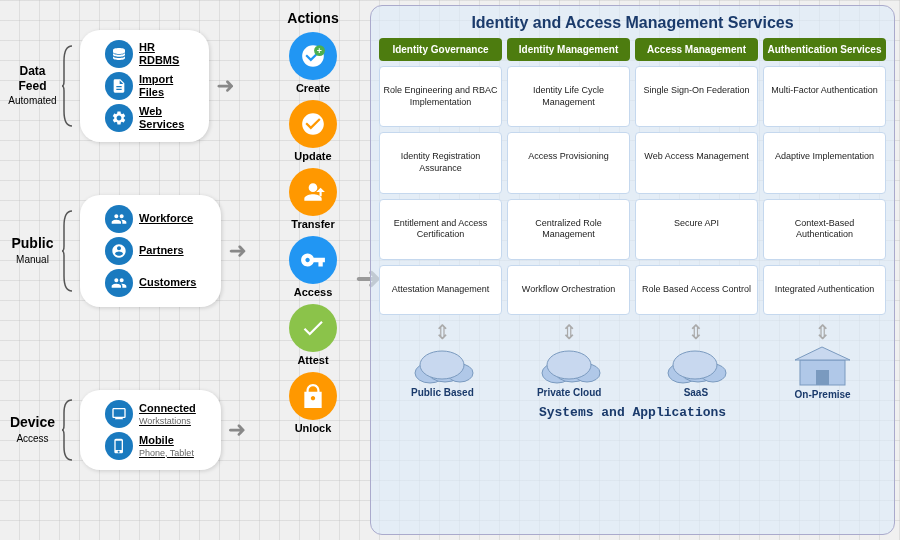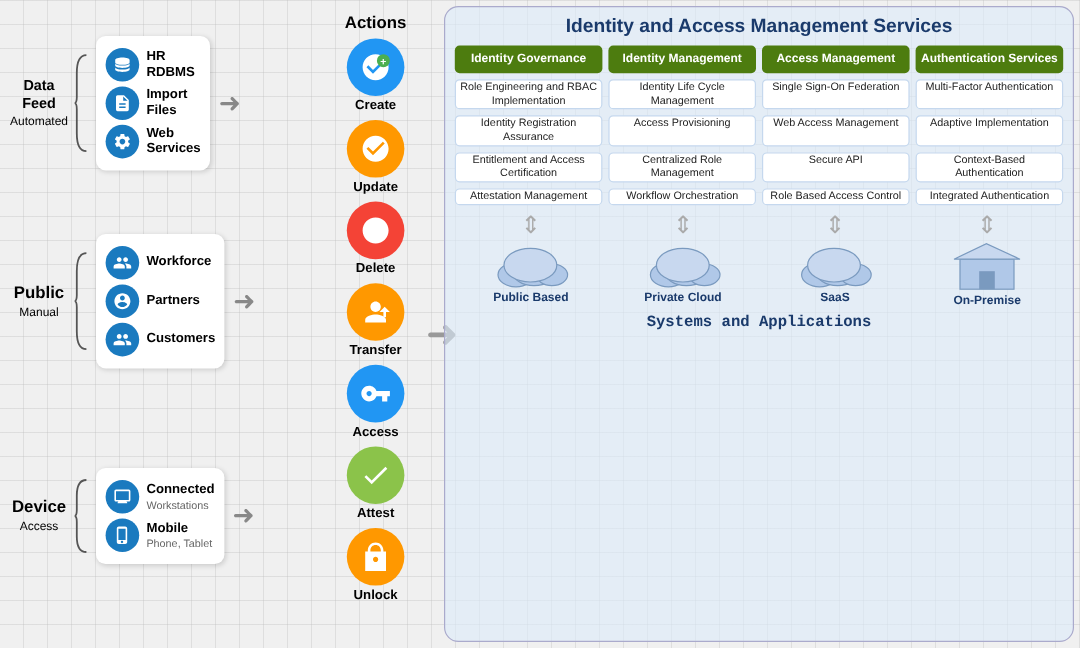--- a/index.html
+++ b/index.html
@@ -39,24 +39,25 @@
       line-height: 1.2;
     }
 
     .group-label .sub {
       font-weight: normal;
       font-size: 10px;
     }
 
     .items-box {
       background: white;
-      border-radius: 8px;
-      padding: 6px 8px;
+      border-radius: 20px;
+      padding: 6px 25px;
       margin: 0 4px;
       box-shadow: 1px 1px 4px rgba(0,0,0,0.15);
+      text-decoration: underline;
     }
 
     .item-row {
       display: flex;
       align-items: center;
       margin: 4px 0;
     }
 
     .item-icon {
       width: 28px;
@@ -161,21 +162,21 @@
       border-radius: 4px;
       line-height: 1.3;
     }
 
     .iam-cell {
       background: white;
       border: 1px solid #c5d8ee;
       border-radius: 4px;
       text-align: center;
       font-size: 9px;
-      padding: 0 3px;
+      padding: 18px 3px;
       line-height: 1.3;
       color: #222;
     }
 
     
     .arrows-row {
       display: flex;
       justify-content: space-around;
       align-items: center;
       margin: 2px 0;
@@ -364,28 +365,20 @@
 
   <div class="action-item">
     <div class="action-circle" style="background:#FF9800;">
       <svg viewBox="0 0 24 24" width="28" height="28" fill="white">
           <path d="M12 2C6.48 2 2 6.48 2 12s4.48 10 10 10 10-4.48 10-10S17.52 2 12 2zm-2 15l-5-5 1.41-1.41L10 14.17l7.59-7.59L19 8l-9 9z"></path>
         </svg>
     </div>
     <div class="action-label">Update</div>
   </div>
 
-  <div class="action-item">
-    <div class="action-circle" style="background:#F44336;">
-      <svg viewBox="0 0 24 24" width="28" height="28" fill="white">
-          <path d="M12 2C6.48 2 2 6.48 2 12s4.48 10 10 10 10-4.48 10-10S17.52 2 12 2zm5 7l-1.41-1.41L12 10.17 8.41 7.59 7 9l3.59 3.59L7 15.17l1.41 1.42L12 12.99l3.59 3.6L17 15.17l-3.58-3.58L17 9z"></path>
-        </svg>
-    </div>
-    <div class="action-label">Delete</div>
-  </div>
 
   <div class="action-item">
     <div class="action-circle" style="background:#FF9800;">
       <svg viewBox="0 0 24 24" width="28" height="28" fill="white">
           <path d="M12 12c2.21 0 4-1.79 4-4s-1.79-4-4-4-4 1.79-4 4 1.79 4 4 4zm0 2c-2.67 0-8 1.34-8 4v2h16v-2c0-2.66-5.33-4-8-4z"></path>
           <path d="M19 8l-4 4h3v4h2v-4h3l-4-4z"></path>
         </svg>
     </div>
     <div class="action-label">Transfer</div>
   </div>

